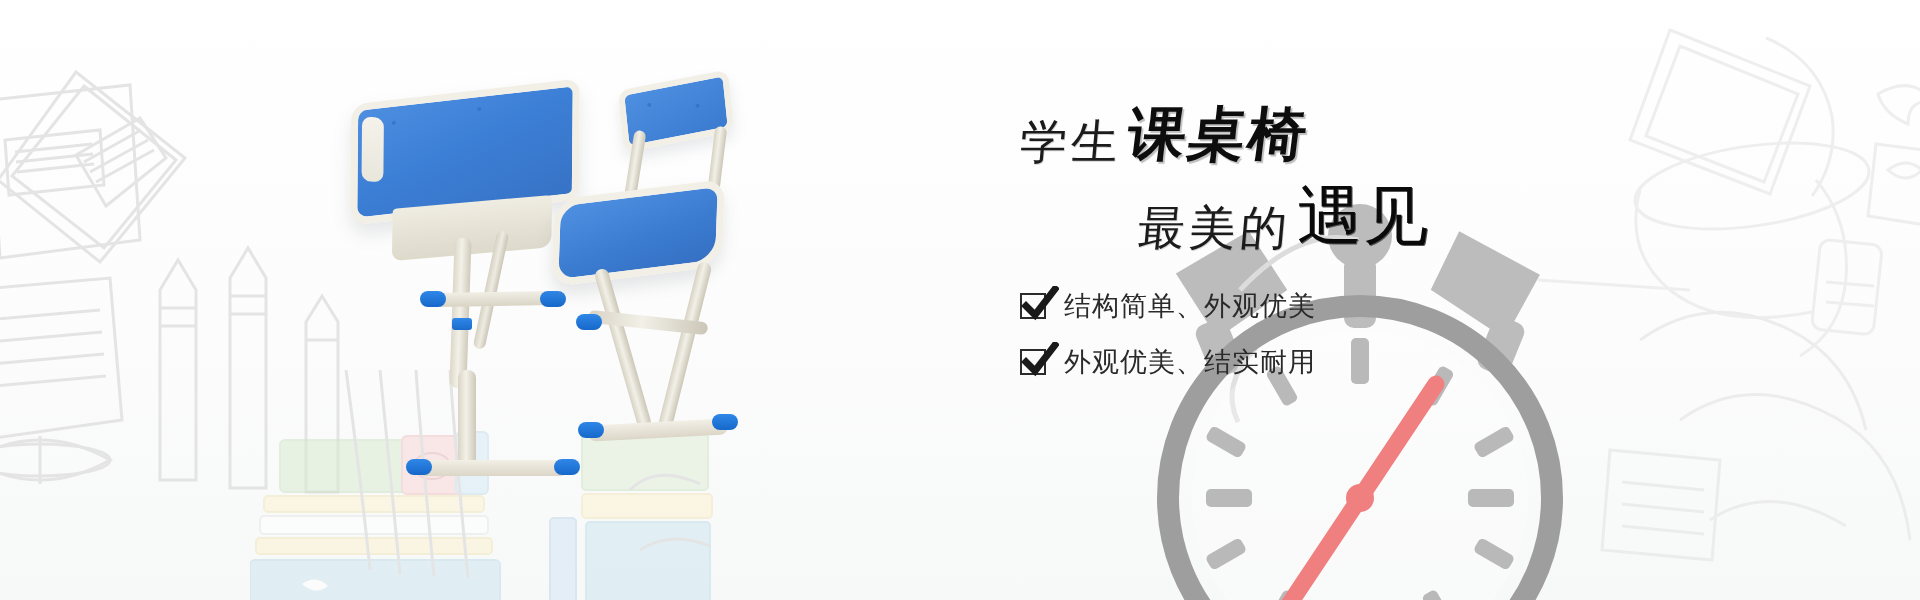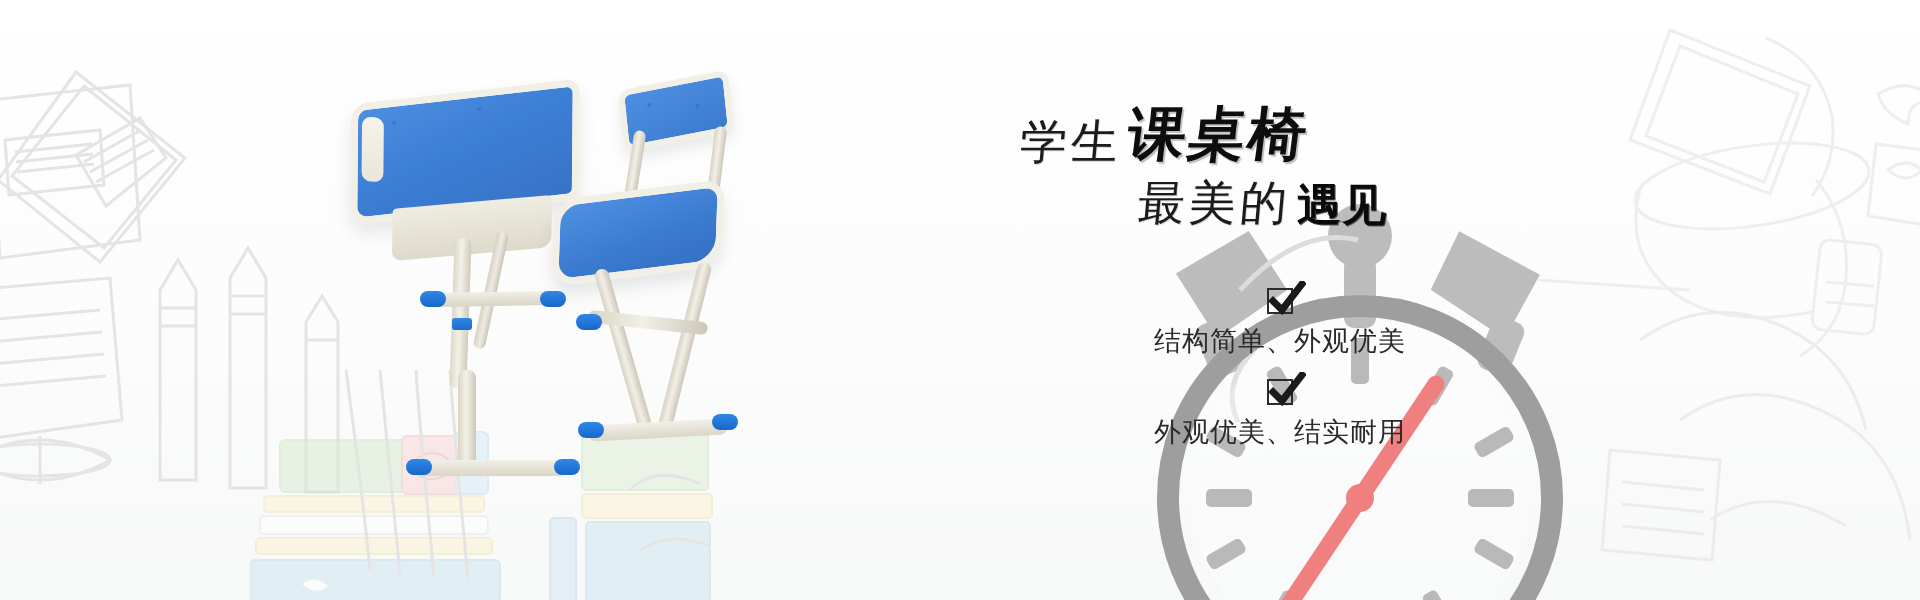--- a/index.html
+++ b/index.html
@@ -159,33 +159,32 @@
     font-family:"DejaVu Serif", serif;
     font-size:58px;
     font-weight:700;
     color:#0d0d0d;
     letter-spacing:2px;
     transform:skewX(-7deg);
     text-shadow:2px 2px 1px rgba(0,0,0,.25);
   }
   .slab {
     font-family:"DejaVu Serif", serif;
-    font-size:44px;
-    font-weight:700;
+    font-size:65px;
+    font-weight:400;
     color:#0a0a0a;
     letter-spacing:1px;
     text-shadow:1px 1px 0 #555;
   }
 
   .features { margin-top:42px; }
   .feature-row {
     display:flex; align-items:center;
-    gap:9px;
+    gap:18px;
     margin-bottom:20px;
-    flex-direction:column;
   }
   .checkbox {
     position:relative;
     width:26px; height:26px;
     border:2px solid #2b2b2b;
     background:transparent;
     flex:0 0 auto;
   }
   .checkbox svg { position:absolute; left:-1px; top:-9px; }
   .feature-text {

